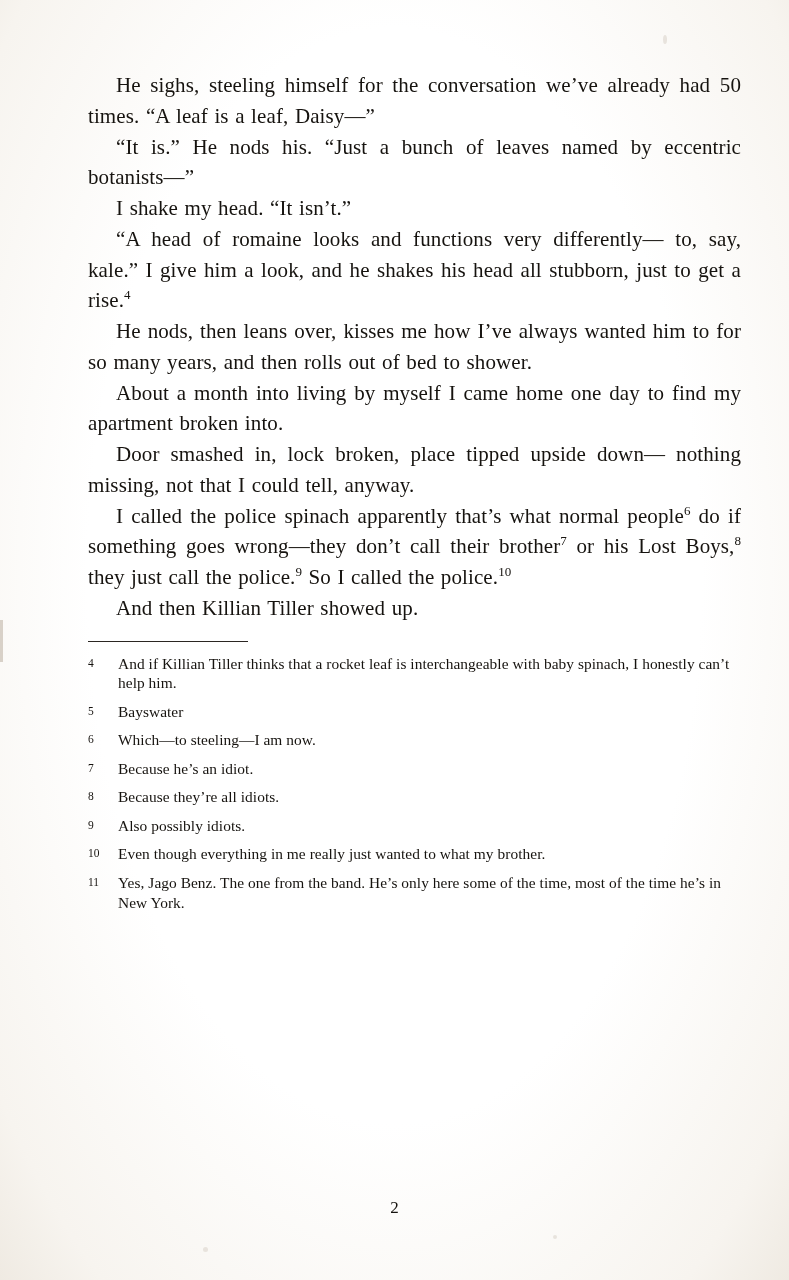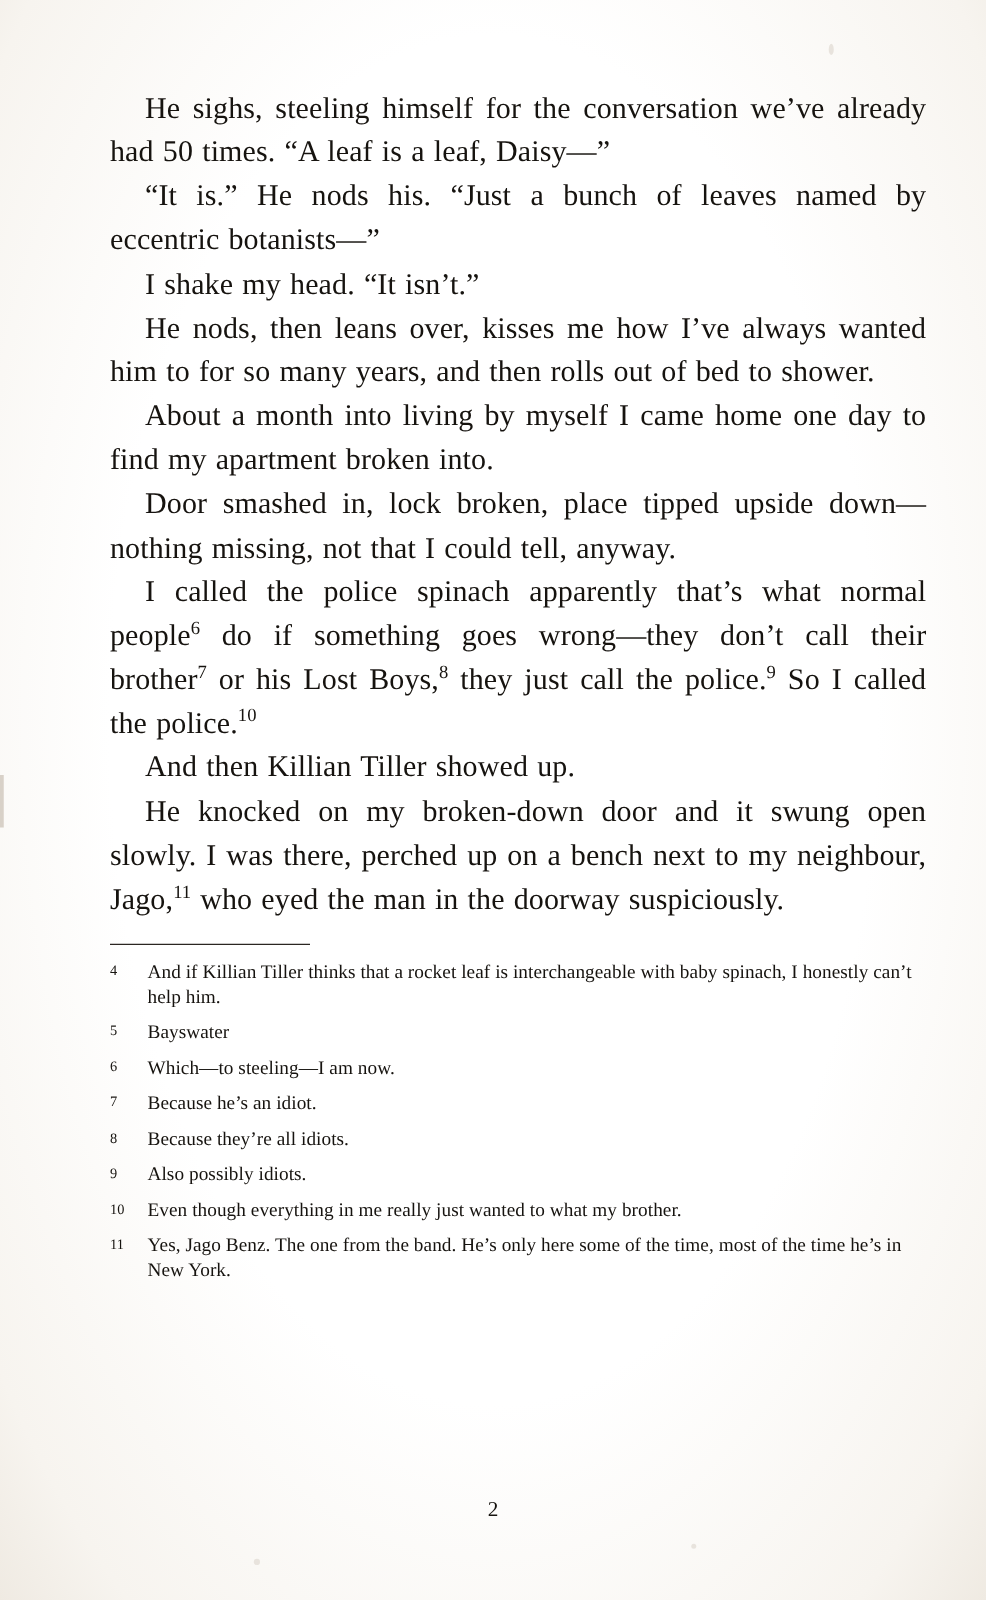--- a/index.html
+++ b/index.html
@@ -26,21 +26,21 @@
 
   .page-inner {
     position: absolute;
     left: 88px;
     right: 48px;
     top: 70px;
     bottom: 40px;
   }
 
   .body-text {
-    font-size: 24px;
+    font-size: 21px;
     line-height: 1.465;
     text-align: justify;
     text-justify: inter-word;
     letter-spacing: 0.1px;
     word-spacing: 1.2px;
   }
 
   .body-text p {
     margin: 0;
     text-indent: 28px;
@@ -118,35 +118,35 @@
   <div class="page-inner">
 
     <div class="body-text">
 
       <p><span>He sighs, steeling himself for the conversation we’ve already had 50 times. “A leaf is a leaf, Daisy—”</span></p>
 
       <p><span>“It is.” He nods his. “Just a bunch of leaves named by eccentric botanists—”</span></p>
 
       <p><span>I shake my head. “It isn’t.”</span></p>
 
+      <p><span>“A head of romaine looks and functions very differently— to, say, kale.” I give him a look, and he shakes his head all stubborn, just to get a rise.</span><sup class="fn">4</sup></p>
 
 
 
       <p><span>He nods, then leans over, kisses me how I’ve always wanted him to for so many years, and then rolls out of bed to shower.</span></p>
 
 
       <p><span>About a month into living by myself I came home one day to find my apartment broken into.</span></p>
 
       <p><span>Door smashed in, lock broken, place tipped upside down— nothing missing, not that I could tell, anyway.</span></p>
 
       <p><span>I called the police spinach apparently that’s what normal people</span><sup class="fn">6</sup><span> do if something goes wrong—they don’t call their brother</span><sup class="fn">7</sup><span> or his Lost Boys,</span><sup class="fn">8</sup><span> they just call the police.</span><sup class="fn">9</sup><span> So I called the police.</span><sup class="fn">10</sup></p>
 
       <p><span>And then Killian Tiller showed up.</span></p>
 
-      <p><span>He knocked on my broken-down door and it swung open slowly. I was there, perched up on a bench next to my neighbour, Jago,</span><sup class="fn">11</sup><span> who eyed the man in the doorway suspiciously.</span></p>
 
     </div>
 
     <div class="rule"></div>
 
     <div class="notes">
 
       <div class="note">
         <div class="note-num">4</div>
         <div class="note-text">And if Killian Tiller thinks that a rocket leaf is interchangeable with baby spinach, I honestly can’t help him.</div>

